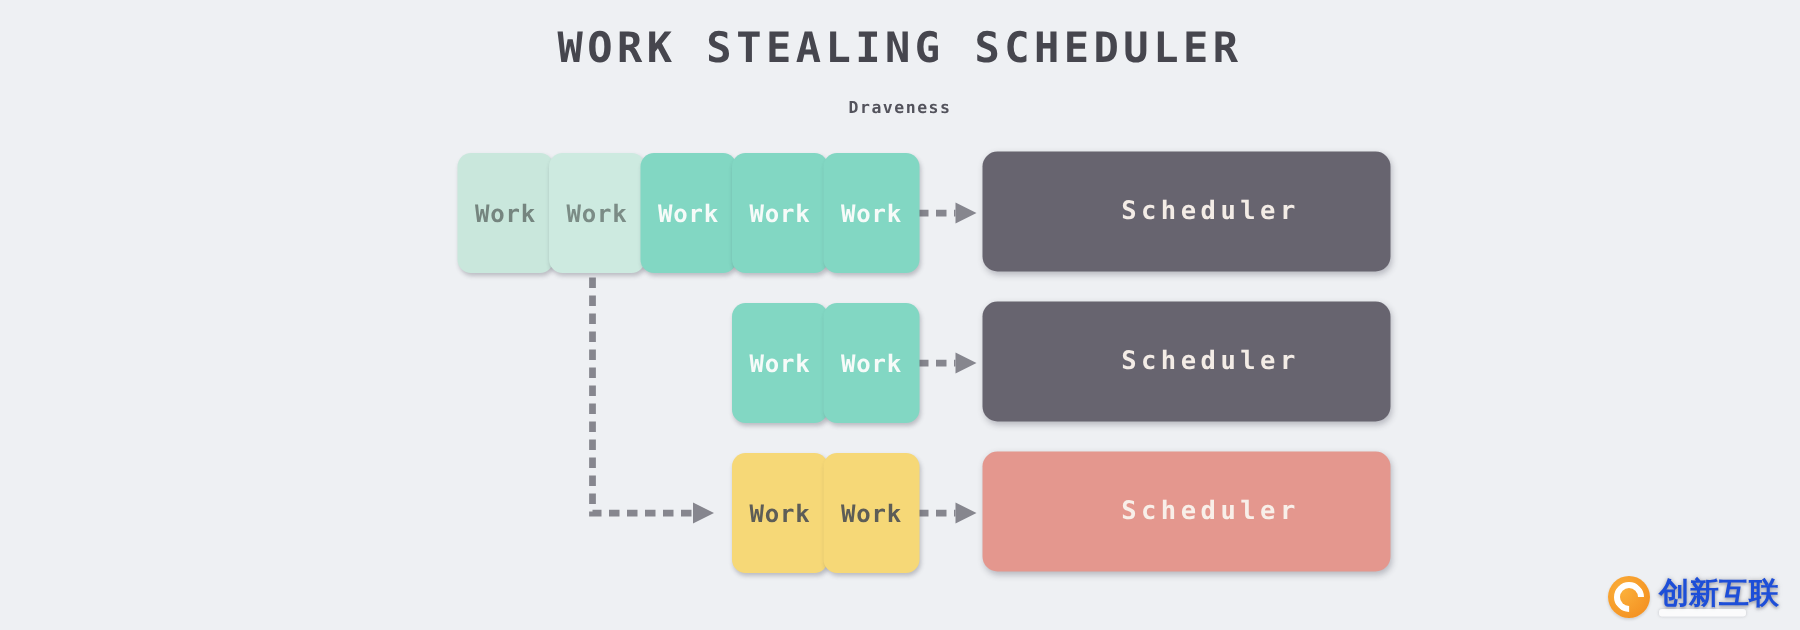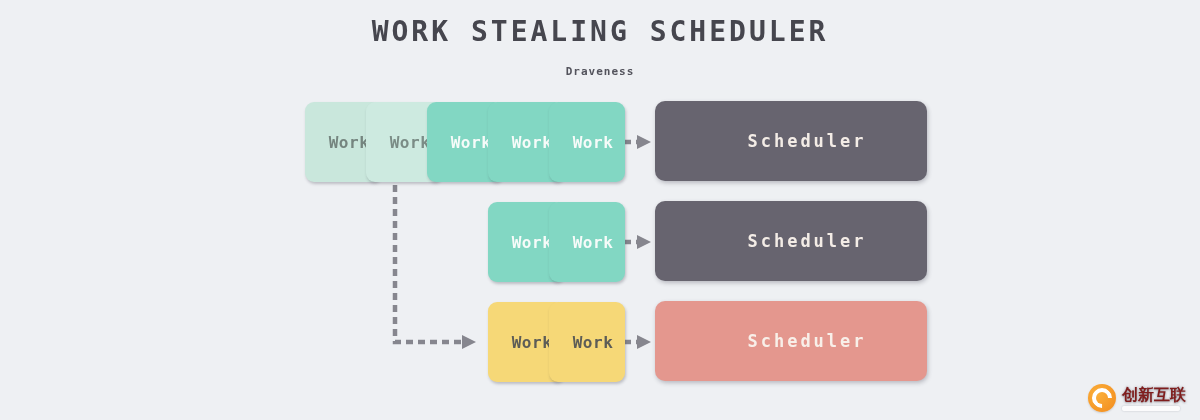--- a/index.html
+++ b/index.html
@@ -31,21 +31,20 @@
   }
 
   
   .work-box {
     position: absolute;
     width: 64px; height: 80px;
     border-radius: 9px;
     display: flex; align-items: center; justify-content: center;
     font-size: 16px; font-weight: bold; letter-spacing: 0.5px;
     box-shadow: 1px 2px 3px rgba(60,60,75,0.28);
-    padding-left: 12px;
   }
   .work-mint   { background: #c9e7dc; color: #75857f; }
   .work-mint2  { background: #cdeae0; color: #7b8c86; }
   .work-teal   { background: #82d7c3; color: #f6fbf9; }
   .work-yellow { background: #f6d877; color: #5d5d57; }
 
   
   .scheduler-box {
     position: absolute;
     left: 655px; width: 240px; height: 80px;
@@ -83,22 +82,22 @@
   }
   .wm-logo-c {
     width: 12px; height: 12px; border-radius: 50%;
     border: 4px solid #ffffff;
     border-right-color: transparent;
     transform: rotate(45deg);
   }
   .wm-col { display: flex; flex-direction: column; align-items: flex-start; }
   .wm-text {
     font-family: "DejaVu Sans", sans-serif;
-    font-size: 16px; font-weight: bold;
-    color: #7f1d1d;
+    font-size: 20px; font-weight: bold;
+    color: #1d4ed8;
     text-shadow: 0 0 3px rgba(120,120,130,0.55), 0 1px 2px rgba(120,120,130,0.45);
     line-height: 18px;
   }
   .wm-subbar {
     margin-top: 2px;
     width: 58px; height: 5px; border-radius: 2px;
     background: rgba(255,255,255,0.75);
     box-shadow: 0 0 2px rgba(120,120,130,0.4);
   }
 </style>

